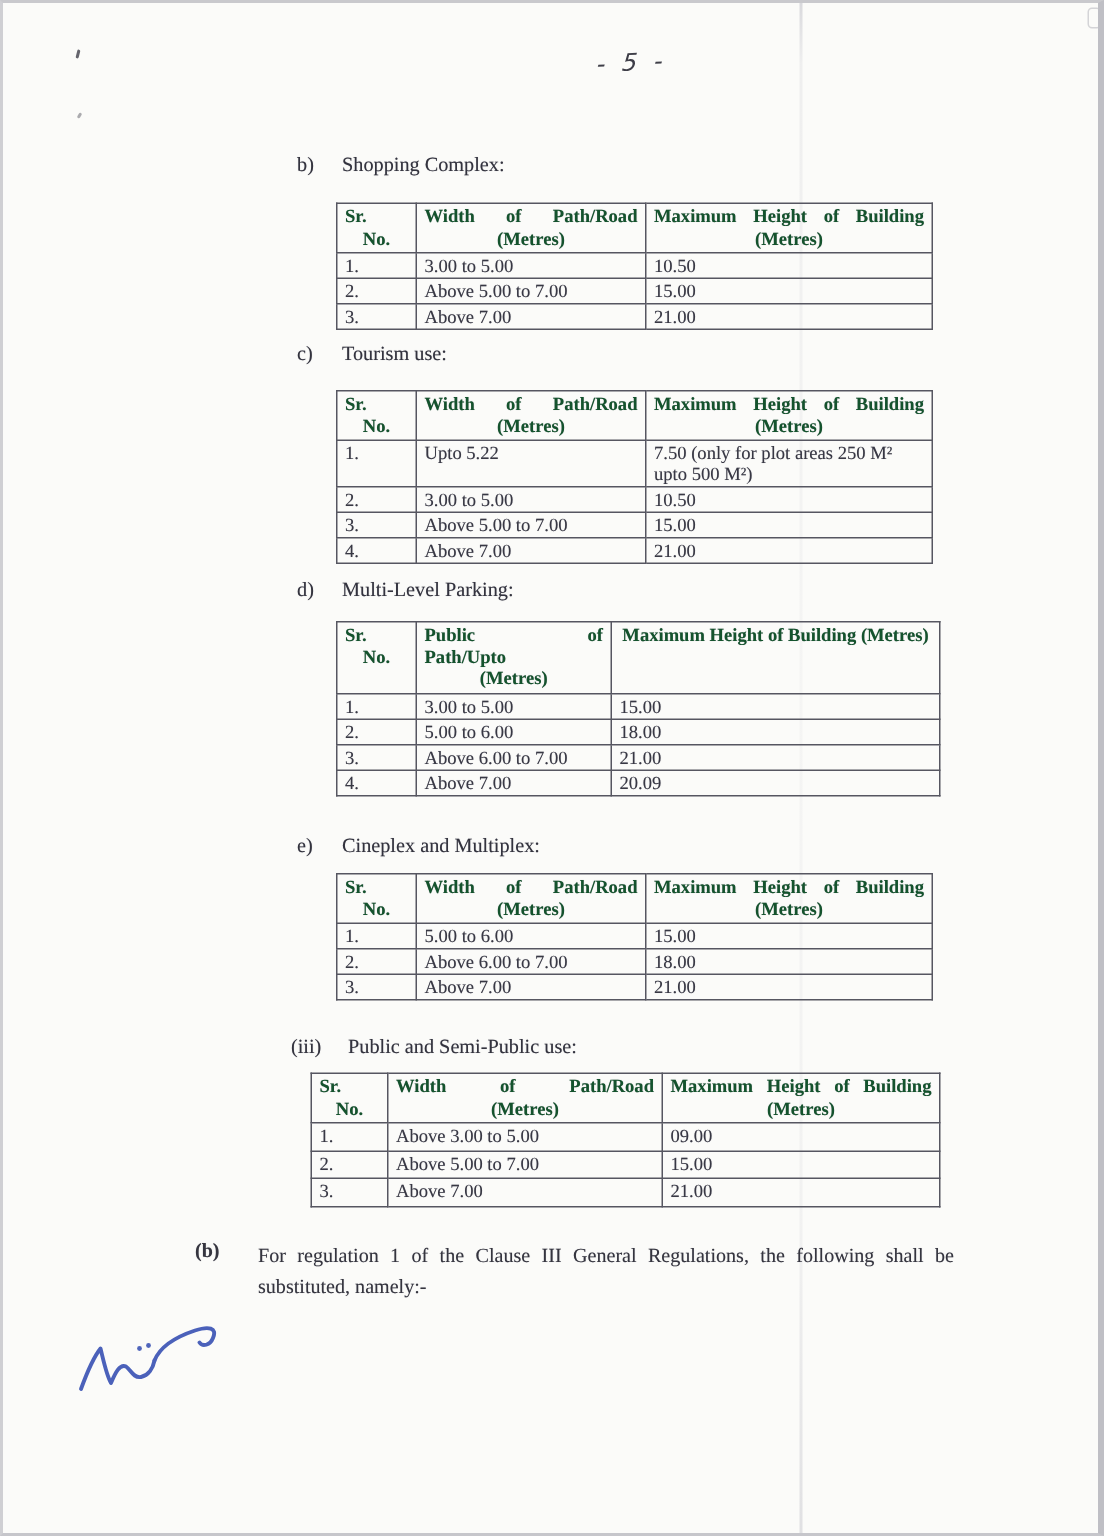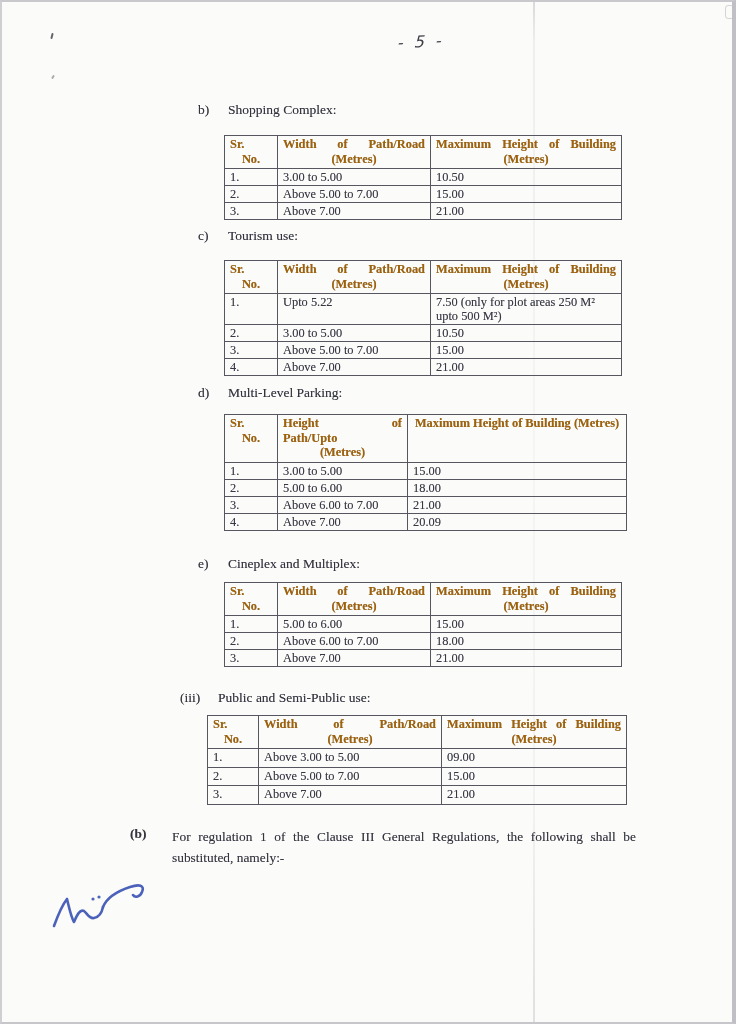--- a/index.html
+++ b/index.html
@@ -41,21 +41,21 @@
   .sec-label .l{display:inline-block;width:30px;flex:none;}
   .sec-label.wide .l{width:38px;}
 
   table.tbl{
     position:absolute;border-collapse:collapse;table-layout:fixed;
     font-size:12.4px;color:#383844;background:transparent;
     text-shadow:0 0 .5px rgba(50,50,70,.4);
   }
   .tbl, .tbl th, .tbl td{border:1.4px solid #565661;}
   .tbl th{font-weight:bold;text-align:left;vertical-align:top;
-    padding:1px 5px 2px 5px;line-height:14.5px;color:#a16207;}
+    padding:1px 5px 2px 5px;line-height:14.5px;color:#14532d;}
   .tbl td{padding:1px 5px;line-height:14px;vertical-align:top;overflow:hidden;}
   .tbl tbody tr{height:15.5px;}
   .tbl-iii tbody tr{height:18.5px;}
   .hl{text-align:center;}
   .hl.just{text-align:justify;text-align-last:justify;}
 
   
   .tbl-a th:nth-child(1){width:42px;}
   .tbl-a th:nth-child(2){width:142px;}
   .tbl-d th:nth-child(1){width:42px;}
@@ -172,21 +172,21 @@
     <span>Multi-Level Parking:</span>
   </div>
   <table class="tbl tbl-d" style="left:222px;top:412px;width:403px">
       <thead>
         <tr>
           <th>
             <div class="hl just">Sr.</div>
             <div class="hl">No.</div>
           </th>
           <th>
-            <div class="hl just">Height of</div>
+            <div class="hl just">Public of</div>
             <div class="hl just">Path/Upto</div>
             <div class="hl">(Metres)</div>
           </th>
           <th>
             <div class="hl">Maximum Height of Building (Metres)</div>
           </th>
         </tr>
       </thead>
       <tbody>
         <tr>
@@ -245,21 +245,21 @@
           <td>18.00</td>
         </tr>
         <tr>
           <td>3.</td>
           <td>Above 7.00</td>
           <td>21.00</td>
         </tr>
       </tbody>
     </table>
 
-  <div class="sec-label wide" style="left:178px;top:688px">
+  <div class="sec-label wide" style="left:192px;top:688px">
     <span class="l">(iii)</span>
     <span>Public and Semi-Public use:</span>
   </div>
   <table class="tbl tbl-iii" style="left:205px;top:713px;width:420px">
       <thead>
         <tr>
           <th>
             <div class="hl just">Sr.</div>
             <div class="hl">No.</div>
           </th>

